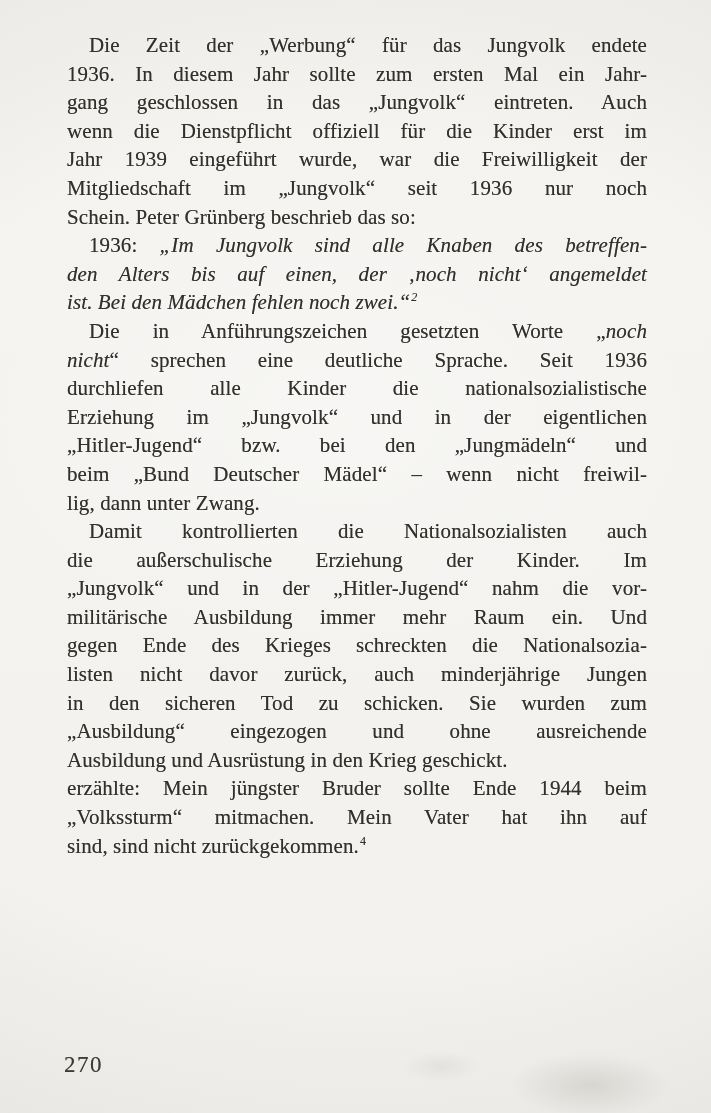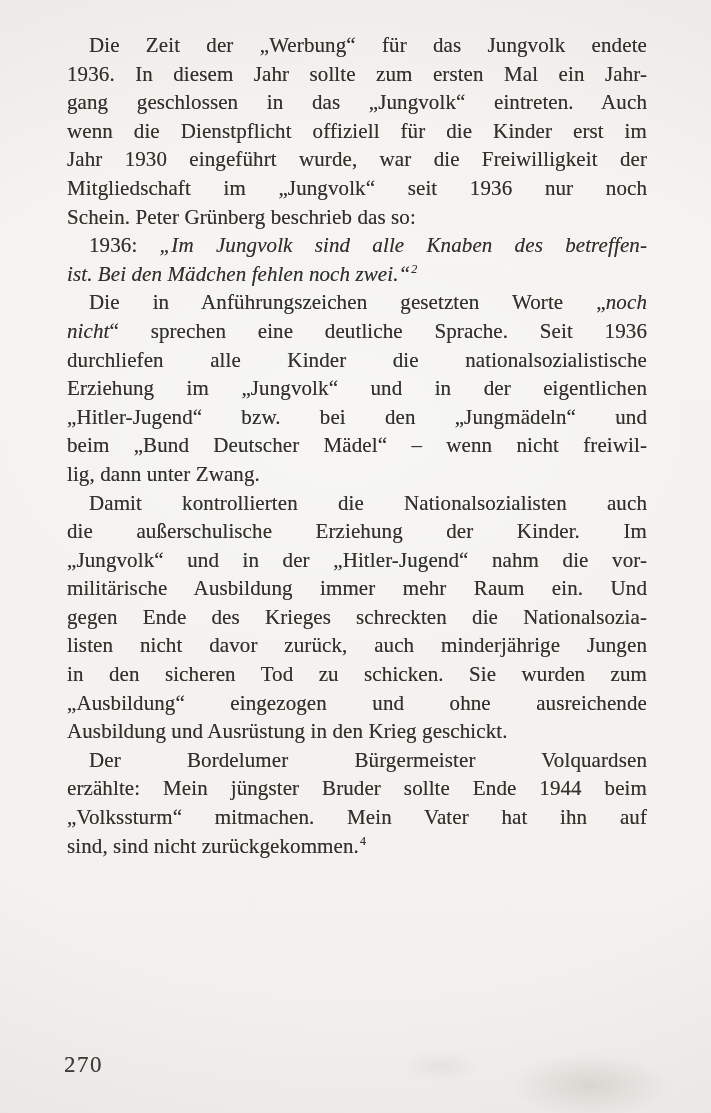--- a/index.html
+++ b/index.html
@@ -63,27 +63,28 @@
 <body>
 
 <div class="page">
   <div class="text-block">
 
     <p class="para">
       <span class="line indent">Die Zeit der „Werbung“ für das Jungvolk endete</span>
       <span class="line">1936. In diesem Jahr sollte zum ersten Mal ein Jahr-</span>
       <span class="line">gang geschlossen in das „Jungvolk“ eintreten. Auch</span>
       <span class="line">wenn die Dienstpflicht offiziell für die Kinder erst im</span>
-      <span class="line">Jahr 1930 eingeführt wurde, war die Freiwilligkeit der</span>
+      <span class="line">Jahr 1939 eingeführt wurde, war die Freiwilligkeit der</span>
       <span class="line">Mitgliedschaft im „Jungvolk“ seit 1936 nur noch</span>
       <span class="line end">Schein. Peter Grünberg beschrieb das so:</span>
     </p>
 
     <p class="para quote">
       <span class="line indent"><span class="upright">1936: </span><span>„Im Jungvolk sind alle Knaben des betreffen-</span></span>
+      <span class="line">den Alters bis auf einen, der ‚noch nicht‘ angemeldet</span>
       <span class="line end"><span>ist. Bei den Mädchen fehlen noch zwei.“</span><sup class="fn">2</sup></span>
     </p>
 
     <p class="para">
       <span class="line indent"><span>Die in Anführungszeichen gesetzten Worte „</span><span class="em">noch</span></span>
       <span class="line"><span class="em">nicht</span><span>“ sprechen eine deutliche Sprache. Seit 1936</span></span>
       <span class="line">durchliefen alle Kinder die nationalsozialistische</span>
       <span class="line">Erziehung im „Jungvolk“ und in der eigentlichen</span>
       <span class="line">„Hitler-Jugend“ bzw. bei den „Jungmädeln“ und</span>
       <span class="line">beim „Bund Deutscher Mädel“ – wenn nicht freiwil-</span>
@@ -96,21 +97,20 @@
       <span class="line">„Jungvolk“ und in der „Hitler-Jugend“ nahm die vor-</span>
       <span class="line">militärische Ausbildung immer mehr Raum ein. Und</span>
       <span class="line">gegen Ende des Krieges schreckten die Nationalsozia-</span>
       <span class="line">listen nicht davor zurück, auch minderjährige Jungen</span>
       <span class="line">in den sicheren Tod zu schicken. Sie wurden zum</span>
       <span class="line">„Ausbildung“ eingezogen und ohne ausreichende</span>
       <span class="line end">Ausbildung und Ausrüstung in den Krieg geschickt.</span>
     </p>
 
     <p class="para">
-      <span class="line indent">Der Bordelumer Bürgermeister Volquardsen</span>
       <span class="line">erzählte: Mein jüngster Bruder sollte Ende 1944 beim</span>
       <span class="line">„Volkssturm“ mitmachen. Mein Vater hat ihn auf</span>
       <span class="line end"><span>sind, sind nicht zurückgekommen.</span><sup class="fn">4</sup></span>
     </p>
 
   </div>
 
   <div class="page-number">270</div>
 </div>
 

